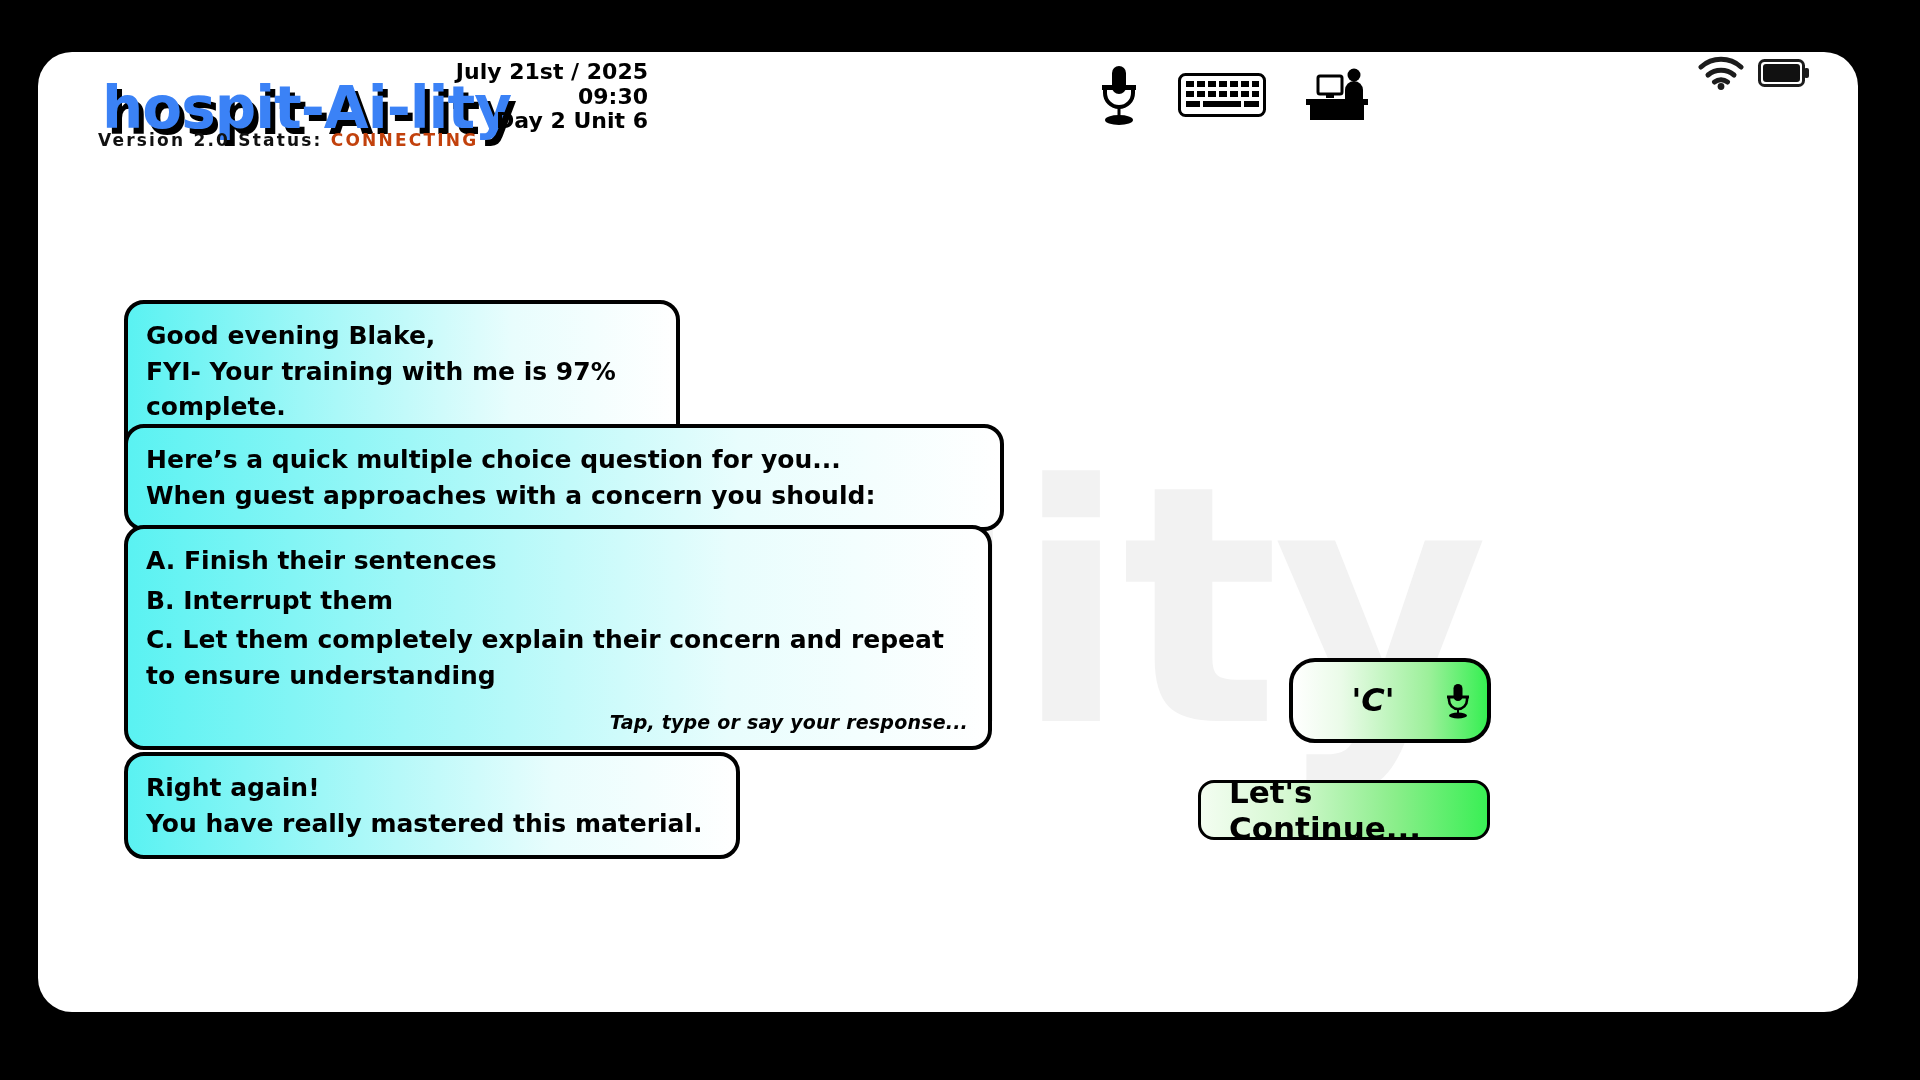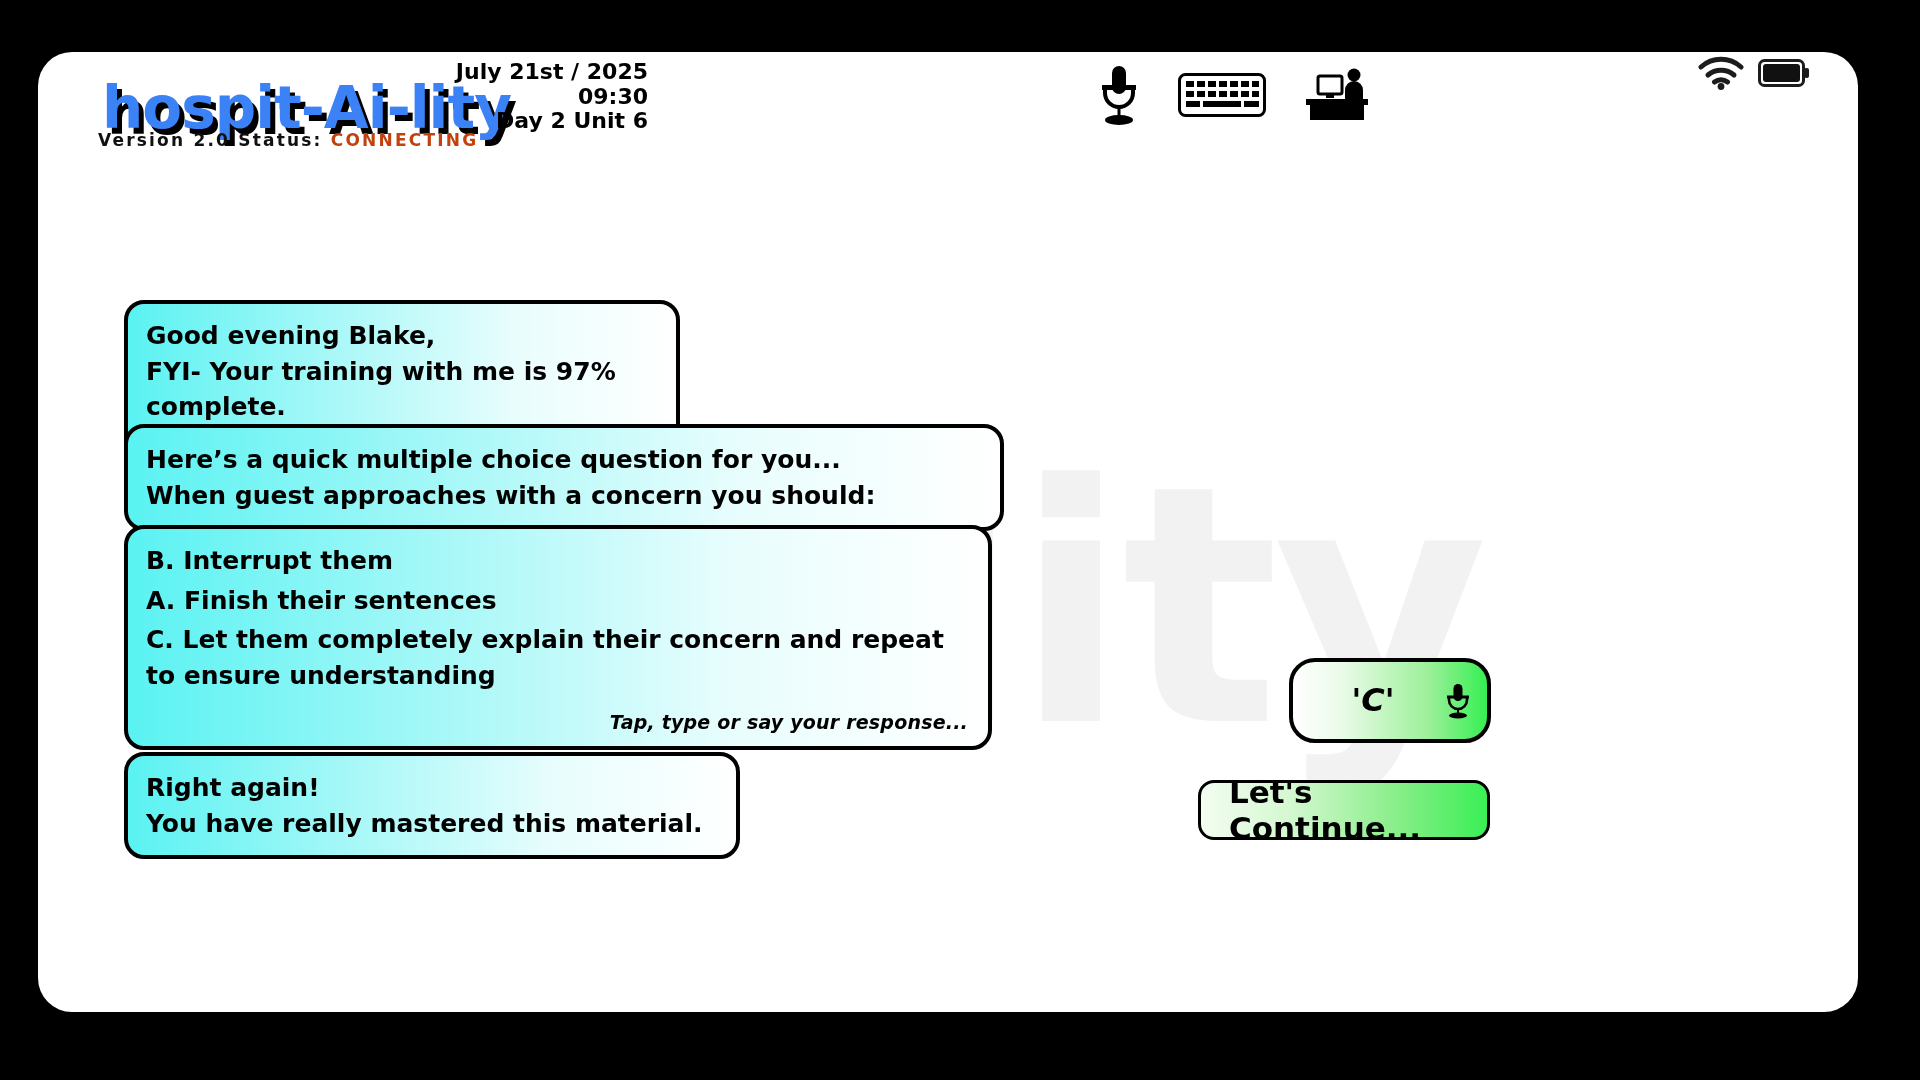--- a/index.html
+++ b/index.html
@@ -274,22 +274,22 @@
       <div>FYI- Your training with me is 97% complete.</div>
       <div>Our time together is almost done :(</div>
     </div>
 
     <div class="bubble ai" id="bubble-question">
       <div>Here’s a quick multiple choice question for you...</div>
       <div>When guest approaches with a concern you should:</div>
     </div>
 
     <div class="bubble ai" id="bubble-choices">
+      <div class="choice">A. Finish their sentences</div>
       <div class="choice">B. Interrupt them</div>
-      <div class="choice">A. Finish their sentences</div>
       <div class="choice">C. Let them completely explain their concern and repeat to ensure understanding</div>
       <div class="hint">Tap, type or say your response...</div>
     </div>
 
     <div class="bubble user" id="bubble-response">
       <span class="response-text">'C'</span>
       <span class="response-mic">
         <svg width="26" height="36" viewBox="0 0 26 36">
           <rect x="8.5" y="1" width="9" height="17" rx="4.5" fill="#000"></rect>
           <path d="M4 14 v3 a9 9 0 0 0 18 0 v-3" fill="none" stroke="#000" stroke-width="2.6"></path>

